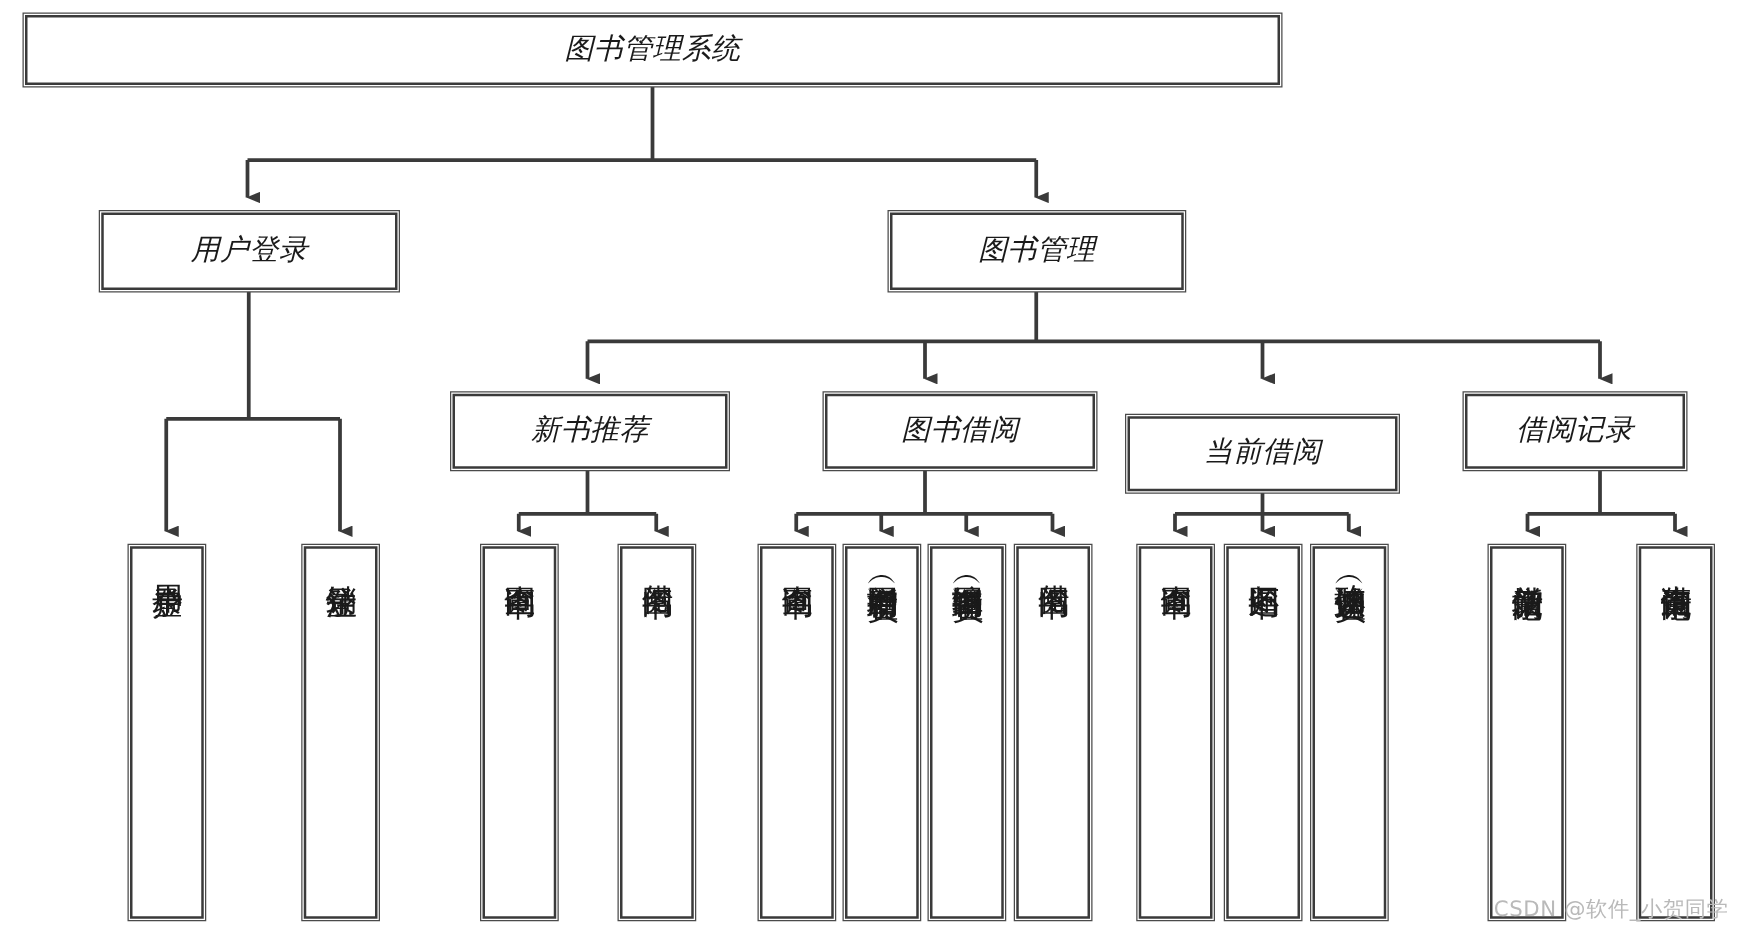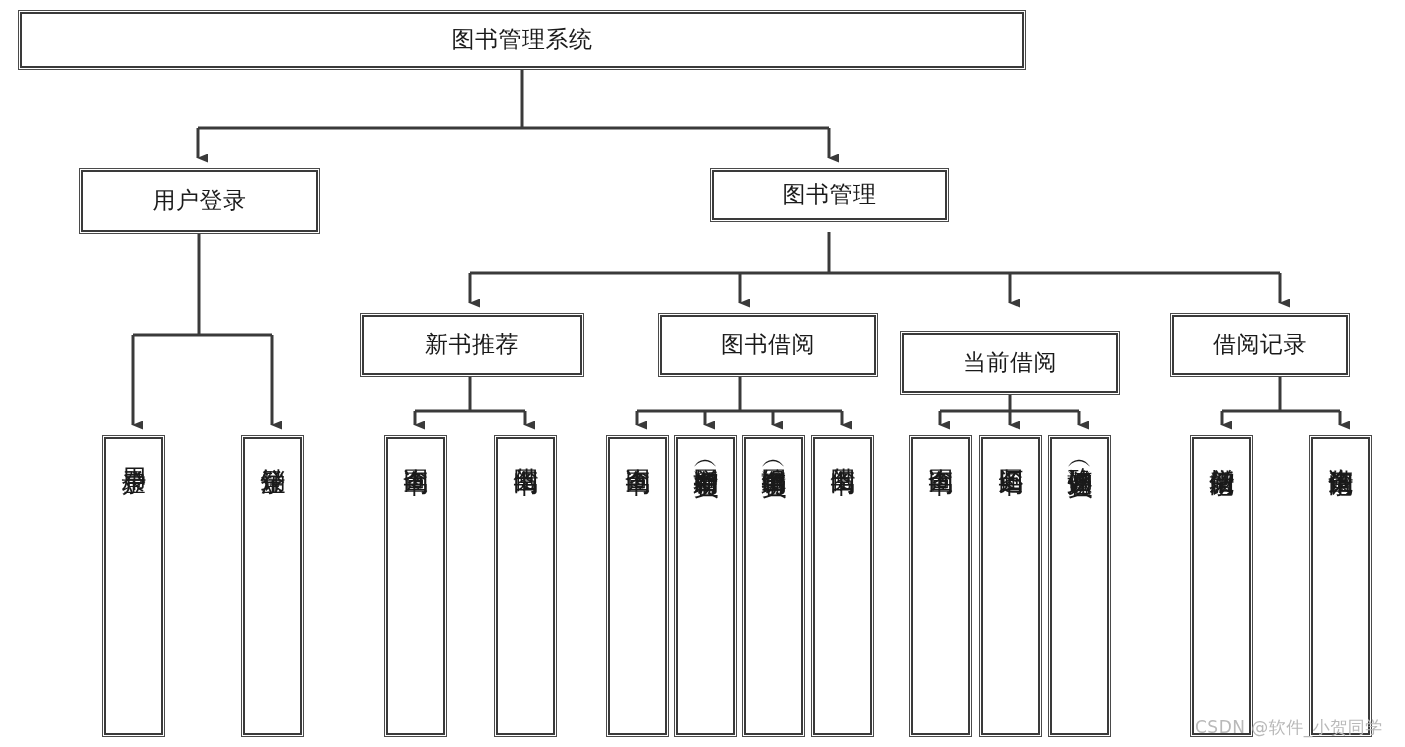--- a/index.html
+++ b/index.html
@@ -37,20 +37,21 @@
     color: #1a1a1a;
   }
   .node-label {
     display: block;
     text-align: center;
     line-height: 1.18;
     letter-spacing: 0.5px;
   }
   .node.h .node-label {
     font-size: 23px;
+    font-style: italic;
   }
   .node.root .node-label {
     font-size: 23px;
   }
   .node.v {
     align-items: flex-start;
     justify-content: center;
     padding-top: 9px;
   }
   .node.v .node-label {
@@ -125,21 +126,21 @@
     </g>
   </svg>
 
   <div class="node root h" style="left:20px; top:12px; width:1004px; height:56px;">
     <span class="node-label">图书管理系统</span>
   </div>
 
   <div class="node h" style="left:81px; top:170px; width:237px; height:62px;">
     <span class="node-label">用户登录</span>
   </div>
-  <div class="node h" style="left:712px; top:170px; width:235px; height:50px;">
+  <div class="node h" style="left:712px; top:170px; width:235px; height:62px;">
     <span class="node-label">图书管理</span>
   </div>
 
   <div class="node h" style="left:362px; top:315px; width:220px; height:60px;">
     <span class="node-label">新书推荐</span>
   </div>
   <div class="node h" style="left:632px; top:315px; width:216px; height:60px;margin-left:28px;">
     <span class="node-label">图书借阅</span>
   </div>
   <div class="node h" style="left:902px; top:333px; width:216px; height:60px;">

